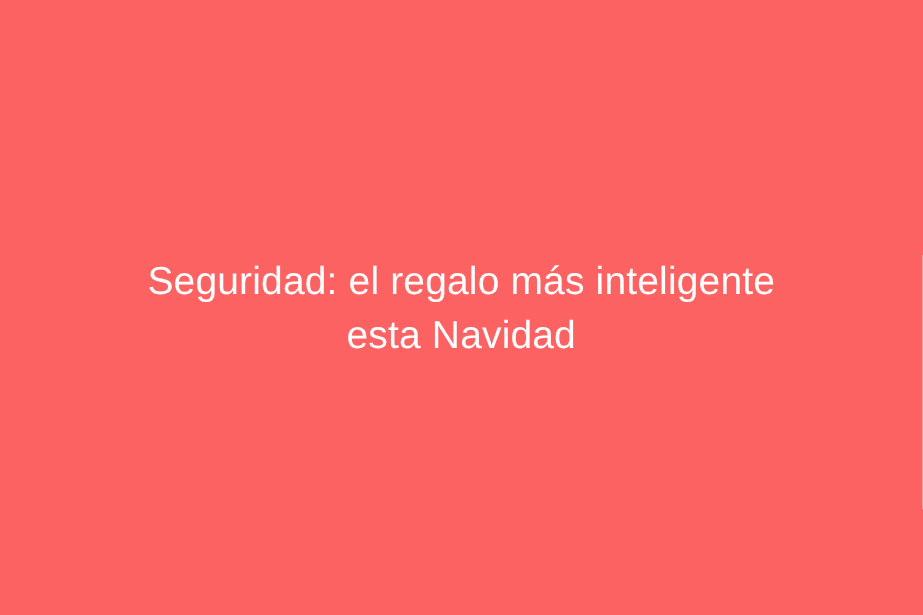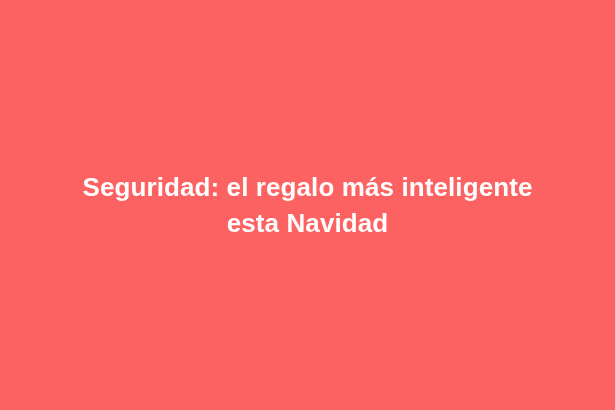--- a/index.html
+++ b/index.html
@@ -34,21 +34,21 @@
     padding: 0;
     text-align: center;
   }
 
   .card-title {
     margin: 0;
     padding: 0;
     font-family: "Liberation Sans", sans-serif;
     font-size: 26px;
     line-height: 36px;
-    font-weight: 700;
+    font-weight: 400;
     color: #fdfdfd;
     text-align: center;
     letter-spacing: 0.1px;
     word-wrap: break-word;
   }
 </style>
 </head>
 <body>
 
 <div class="featured-card">

